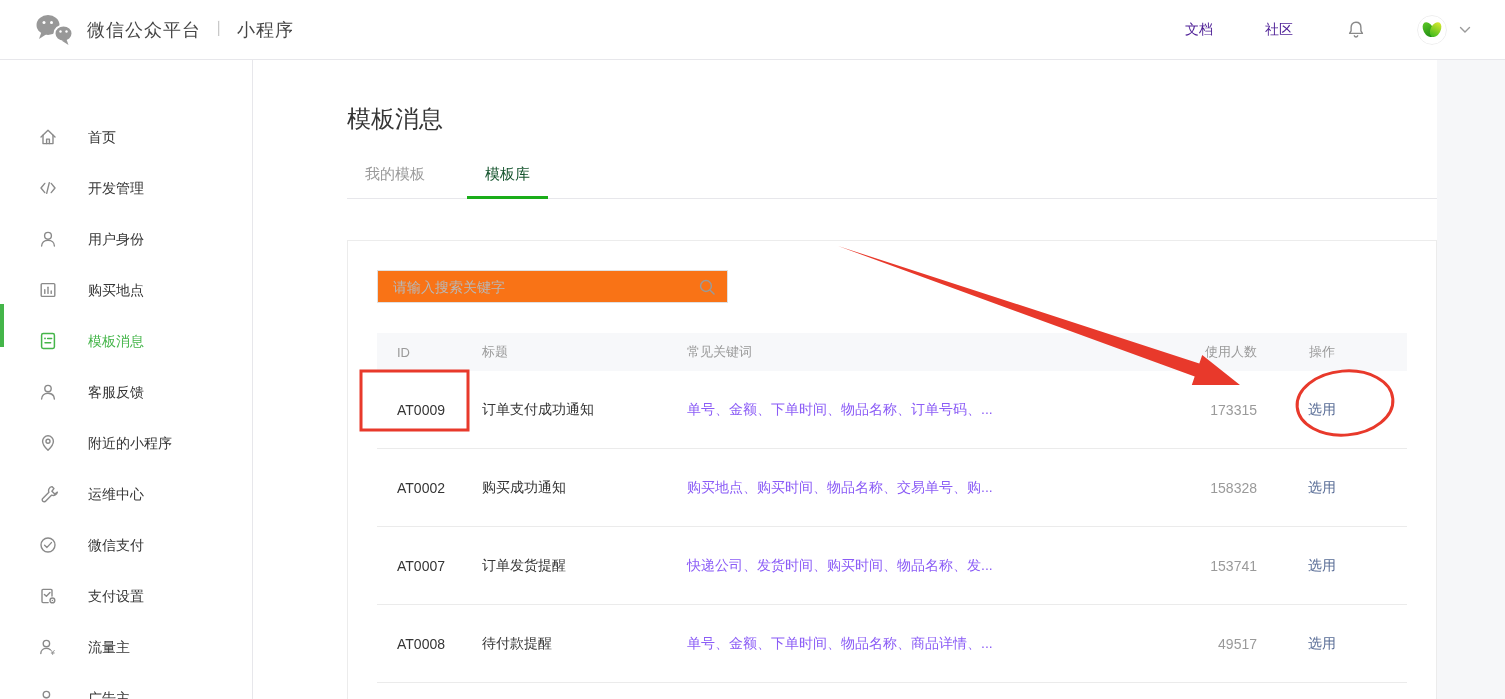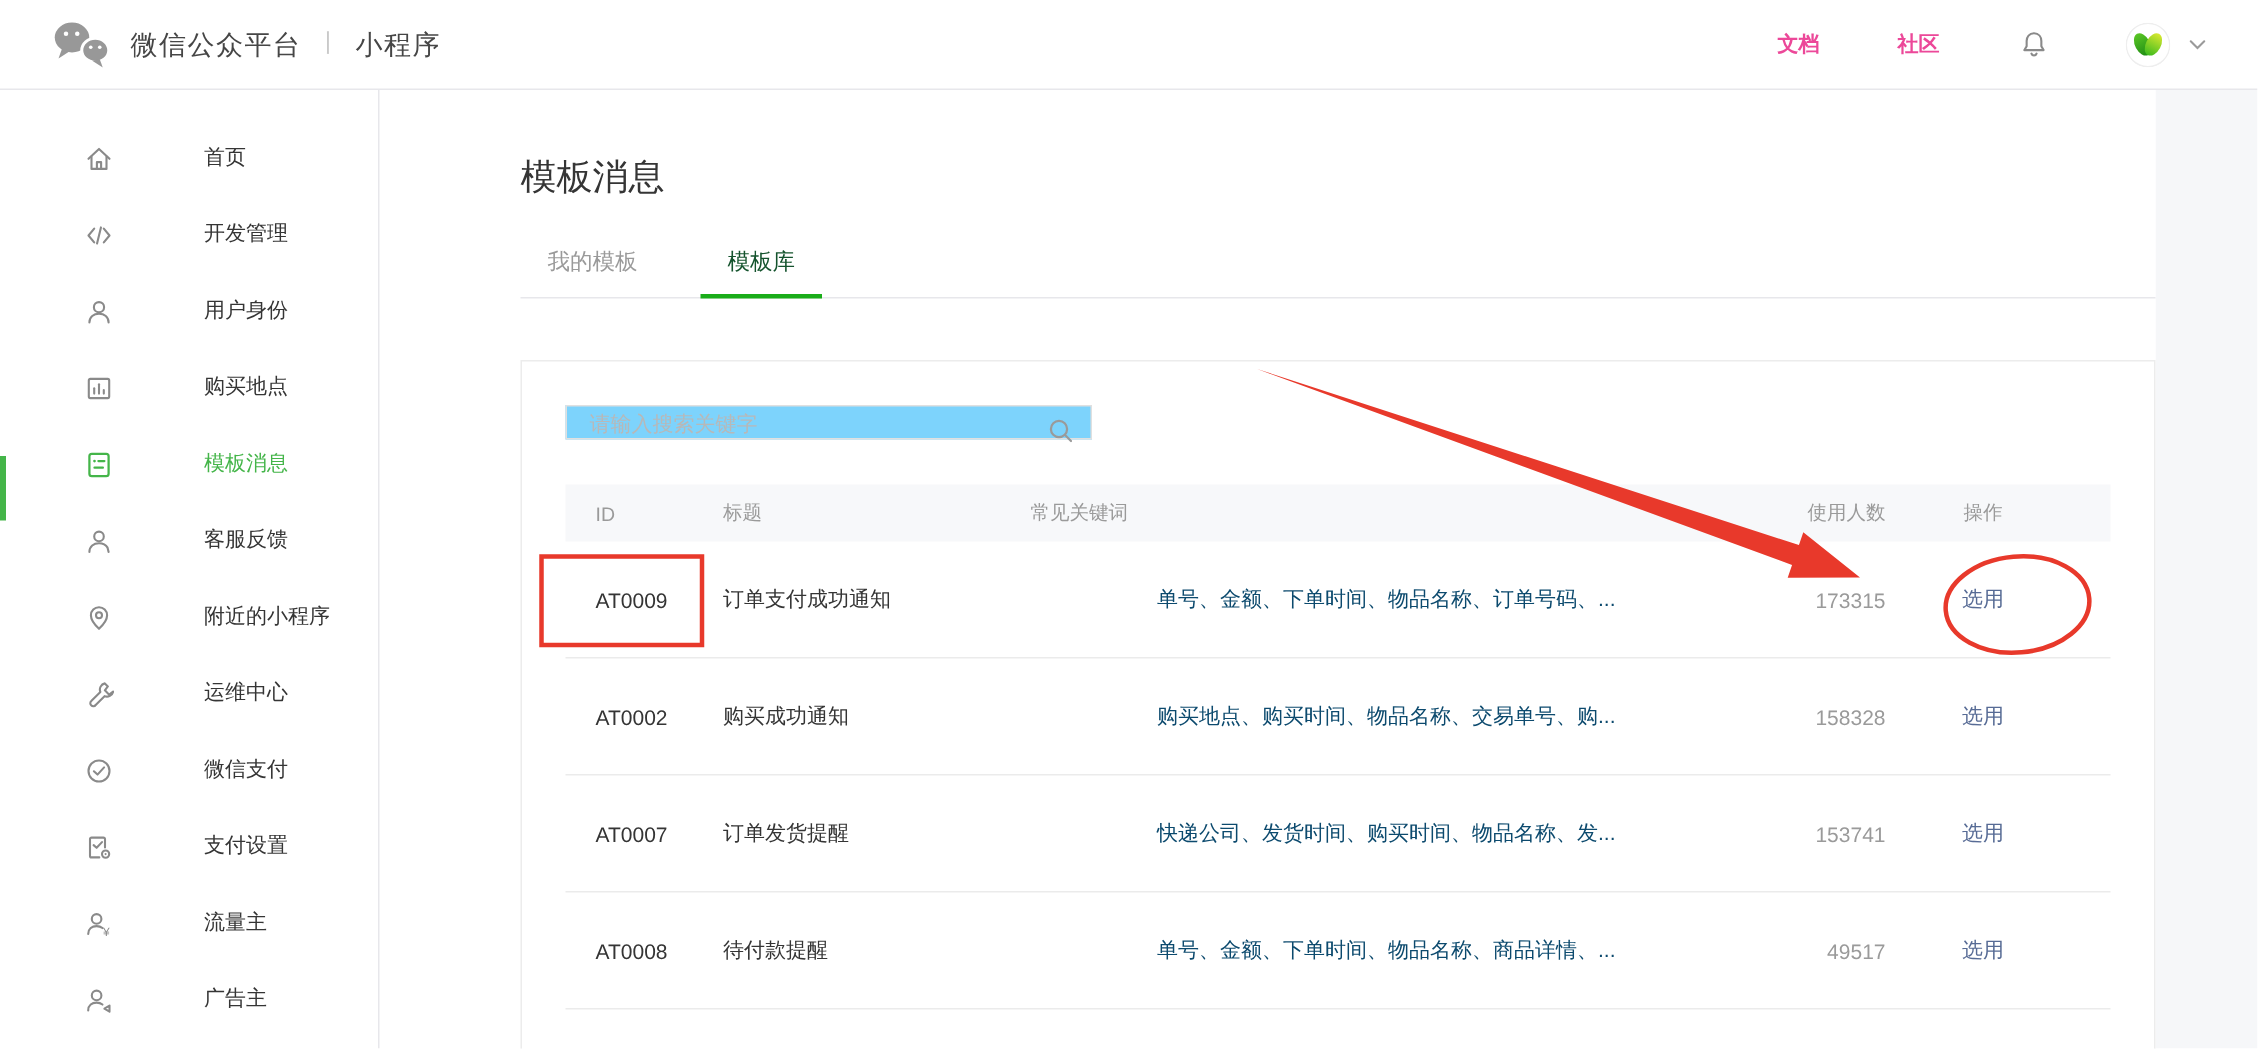--- a/index.html
+++ b/index.html
@@ -12,40 +12,40 @@
   .topbar {
     position:absolute; left:0; top:0; width:1505px; height:60px;
     background:#fff; border-bottom:1px solid #e7e7eb;
     display:flex; align-items:center; z-index:5;
   }
   .brand { display:flex; align-items:center; margin-left:33px; cursor:pointer; }
   .brand-text { font-size:18px; color:#464646; margin-left:12px; letter-spacing:1px; }
   .brand-sep { color:#c9c9c9; margin:0 10px; font-size:16px; }
   .brand-sub { font-size:18px; color:#464646; letter-spacing:1px; }
   .topbar-right { position:absolute; right:0; top:0; height:60px; display:flex; align-items:center; }
-  .top-link { font-size:14px; color:#ec4899; margin-right:52px; cursor:pointer;font-weight:bold; }
+  .top-link { font-size:14px; color:#4c1d95; margin-right:52px; cursor:pointer; }
   .bell-wrap { margin-right:50px; cursor:pointer; display:flex; align-items:center; }
   .avatar-wrap { display:flex; align-items:center; margin-right:34px; cursor:pointer; }
   .avatar { width:30px; height:30px; border-radius:50%; overflow:hidden; }
   .chev { margin-left:12px; display:flex; align-items:center; }
 
   
   .right-gutter {
     position:absolute; left:1437px; top:60px; width:68px; height:639px;
     background:#f6f7f9;
   }
 
   
   .sidebar {
     position:absolute; left:0; top:60px; width:253px; height:639px;
     background:#fff; border-right:1px solid #e7e7eb; padding-top:36px; z-index:2;
   }
   .side-item {
-    position:relative; height:51px; display:flex; align-items:flex-start;
-    padding-left:56px; cursor:pointer; font-size:14px; color:#353535;gap:30px;
+    position:relative; height:51px; display:flex; align-items:flex-end;
+    padding-left:38px; cursor:pointer; font-size:14px; color:#353535;
   }
   .side-item .s-icon { width:20px; height:20px; margin-right:30px; flex:0 0 20px; display:flex; }
   .side-item.active { color:#44b549; }
   .side-item.active::before {
     content:""; position:absolute; left:0; top:4px; bottom:4px; width:4px; background:#44b549;
   }
 
   
   .main { position:absolute; left:253px; top:60px; width:1184px; height:639px; background:#fff; }
   .page-title { margin:45px 0 0 94px; font-size:24px; font-weight:400; color:#353535; line-height:28px; }
@@ -60,39 +60,39 @@
   .tab.active::after {
     content:""; position:absolute; left:0; right:0; bottom:-1px; height:3px; background:#1aad19;
   }
 
   
   .card {
     margin:41px 0 0 94px; width:1090px; height:600px;
     background:#fff; border:1px solid #ececec; padding:29px;
   }
   .search-box {
-    position:relative; width:351px; height:23px; border:1px solid #e0e0e0; background:#7dd3fc;
+    position:relative; width:351px; height:33px; border:1px solid #e0e0e0; background:#f97316;
   }
   .search-input {
     width:100%; height:100%; border:none; outline:none; padding:0 38px 0 15px;
     font-size:14px; color:#353535; font-family:inherit; background:transparent;
   }
   .search-input::placeholder { color:#b8b8b8; }
   .search-btn { position:absolute; right:10px; top:6px; cursor:pointer; display:flex; }
 
   .table { margin-top:30px; }
   .thead, .trow {
     display:grid; grid-template-columns:85px 205px 1fr 160px 130px;
     align-items:center; padding:0 20px;
   }
   .thead { height:38px; background:#f7f8fa; font-size:13px; color:#9a9a9a; }
   .trow { height:78px; border-bottom:1px solid #ebebeb; font-size:14px; }
   .c-users { text-align:right; color:#9a9a9a; }
   .c-op { text-align:center; }
-  .c-kw { color:#0c4a6e; padding-right:20px;text-align:right; }
+  .c-kw { color:#8b5cf6; padding-right:20px; }
   .c-id, .c-title { color:#353535; }
   .op-link { color:#576b95; cursor:pointer; text-decoration:none; font-size:14px; }
 
   
   .anno { position:absolute; left:0; top:0; width:1505px; height:699px; z-index:40; pointer-events:none; }
 </style>
 </head>
 <body>
 
 <div class="topbar">

